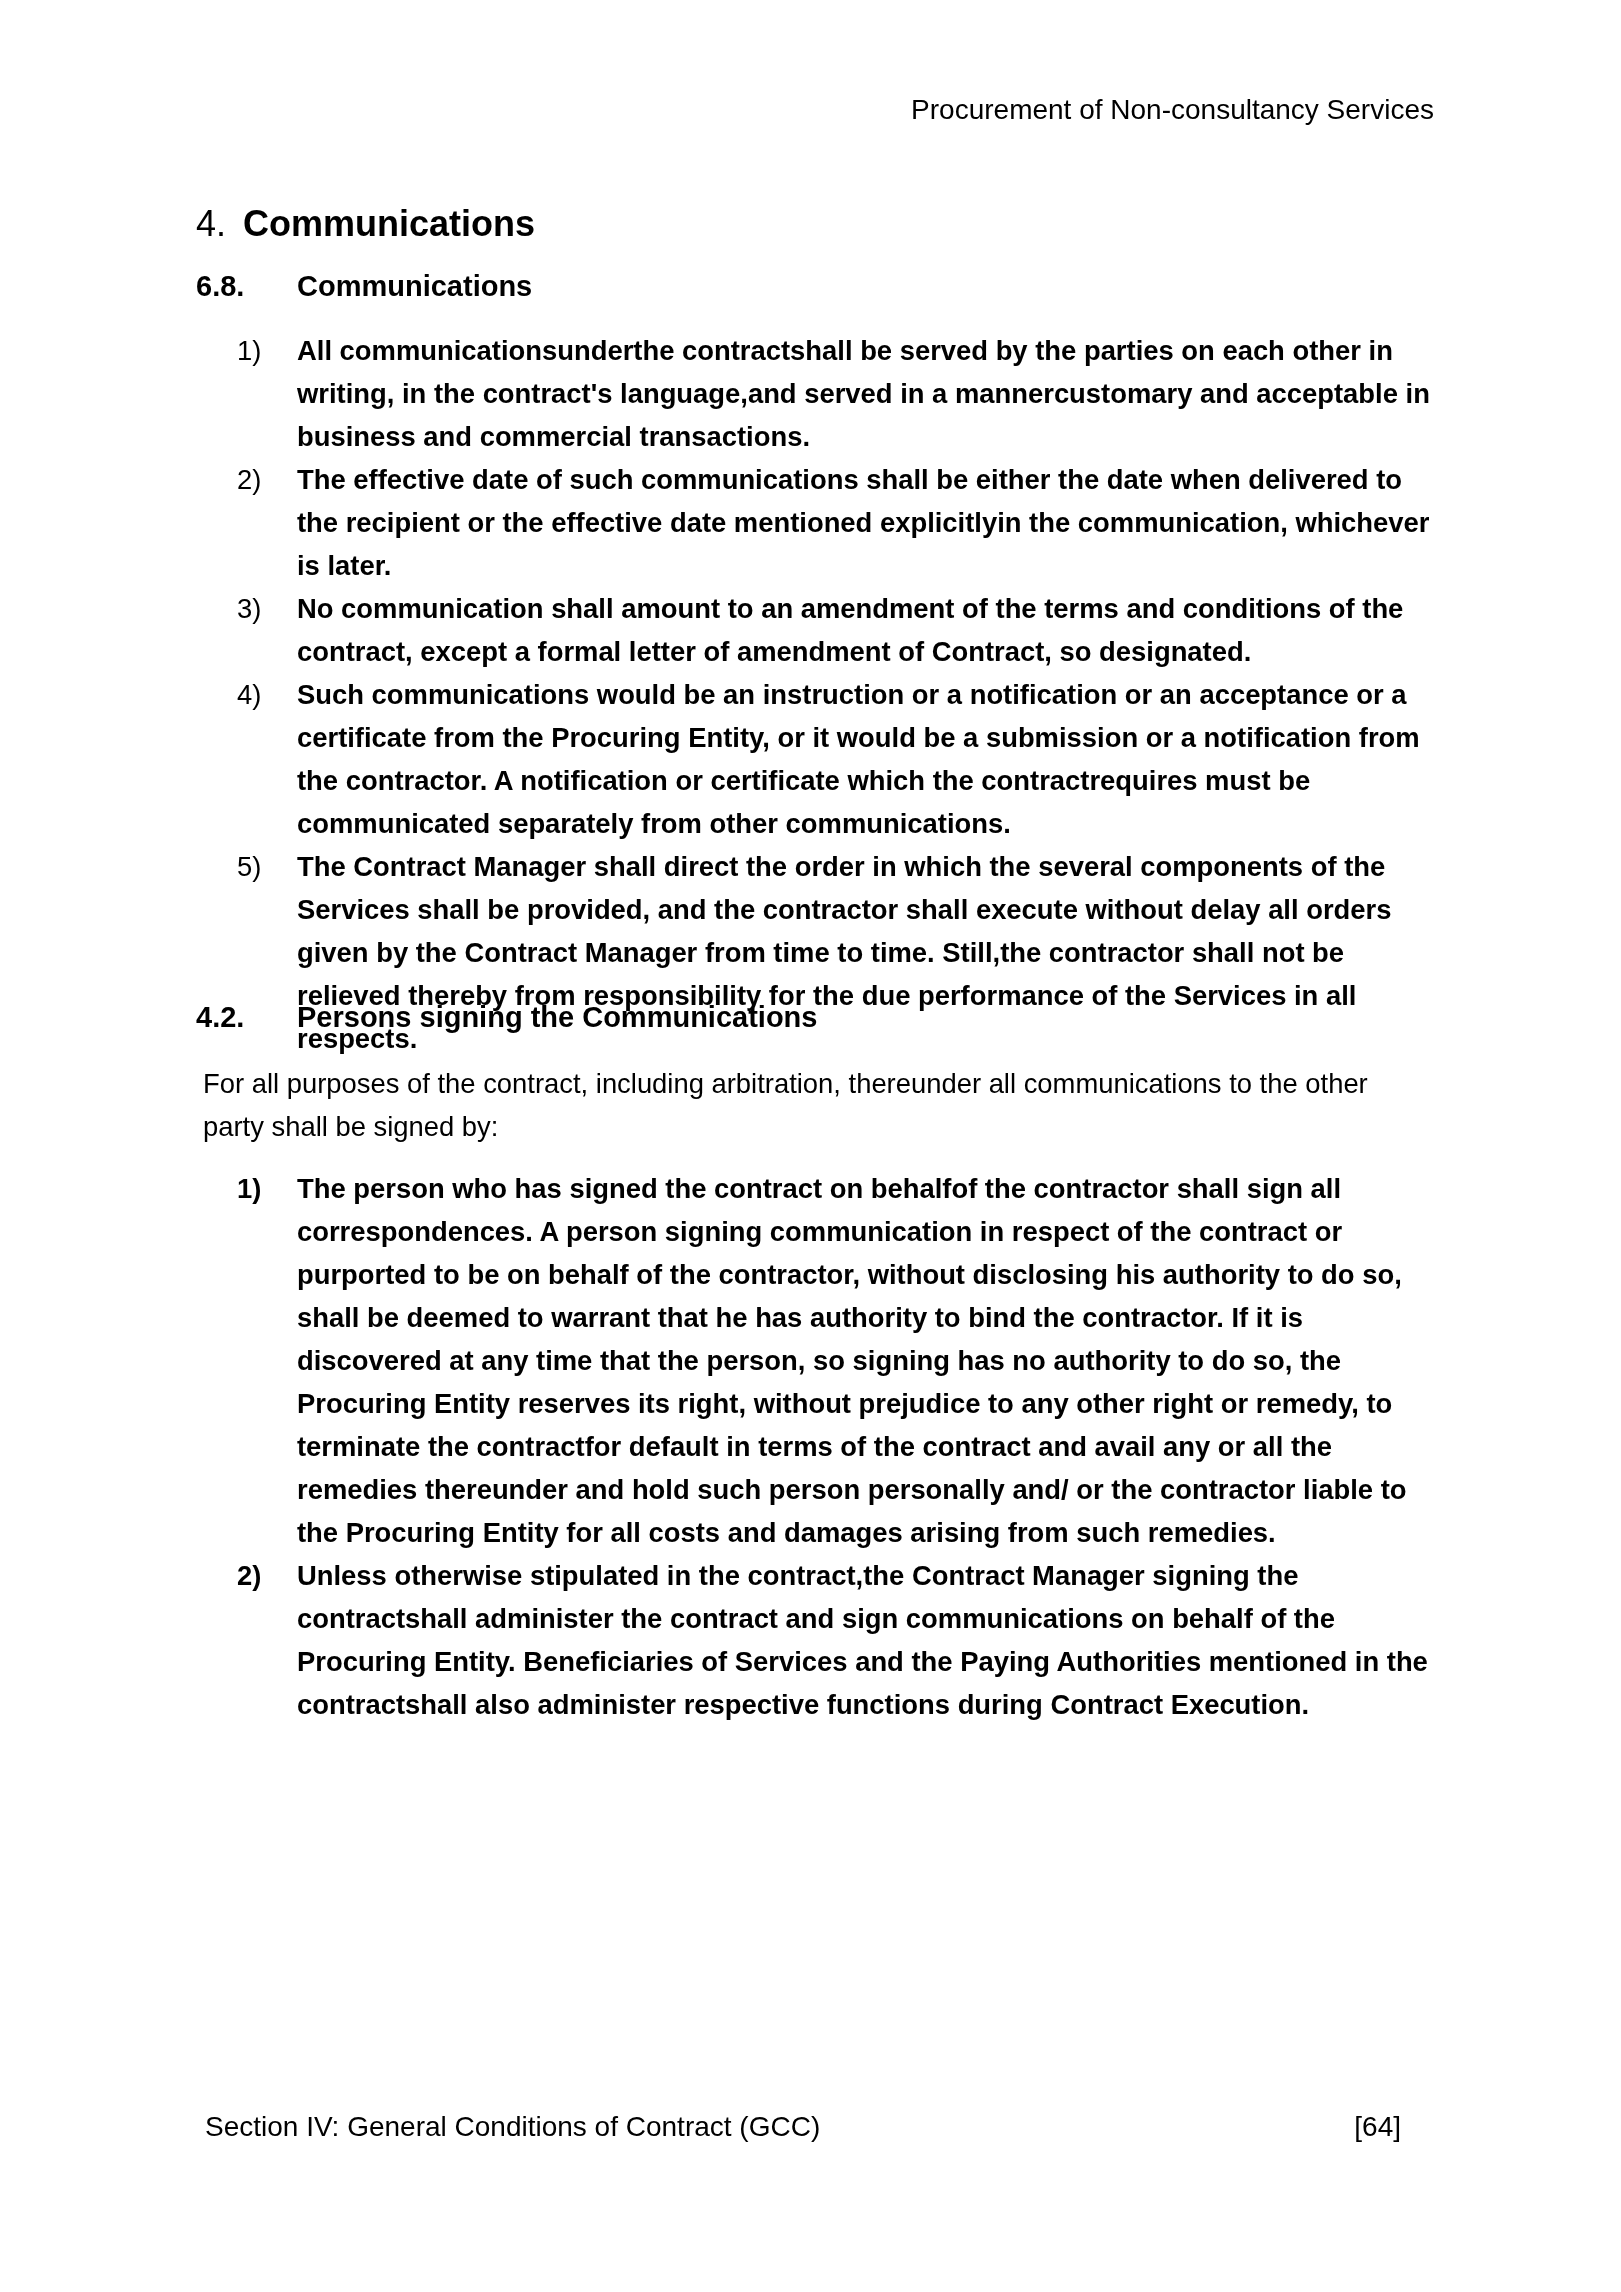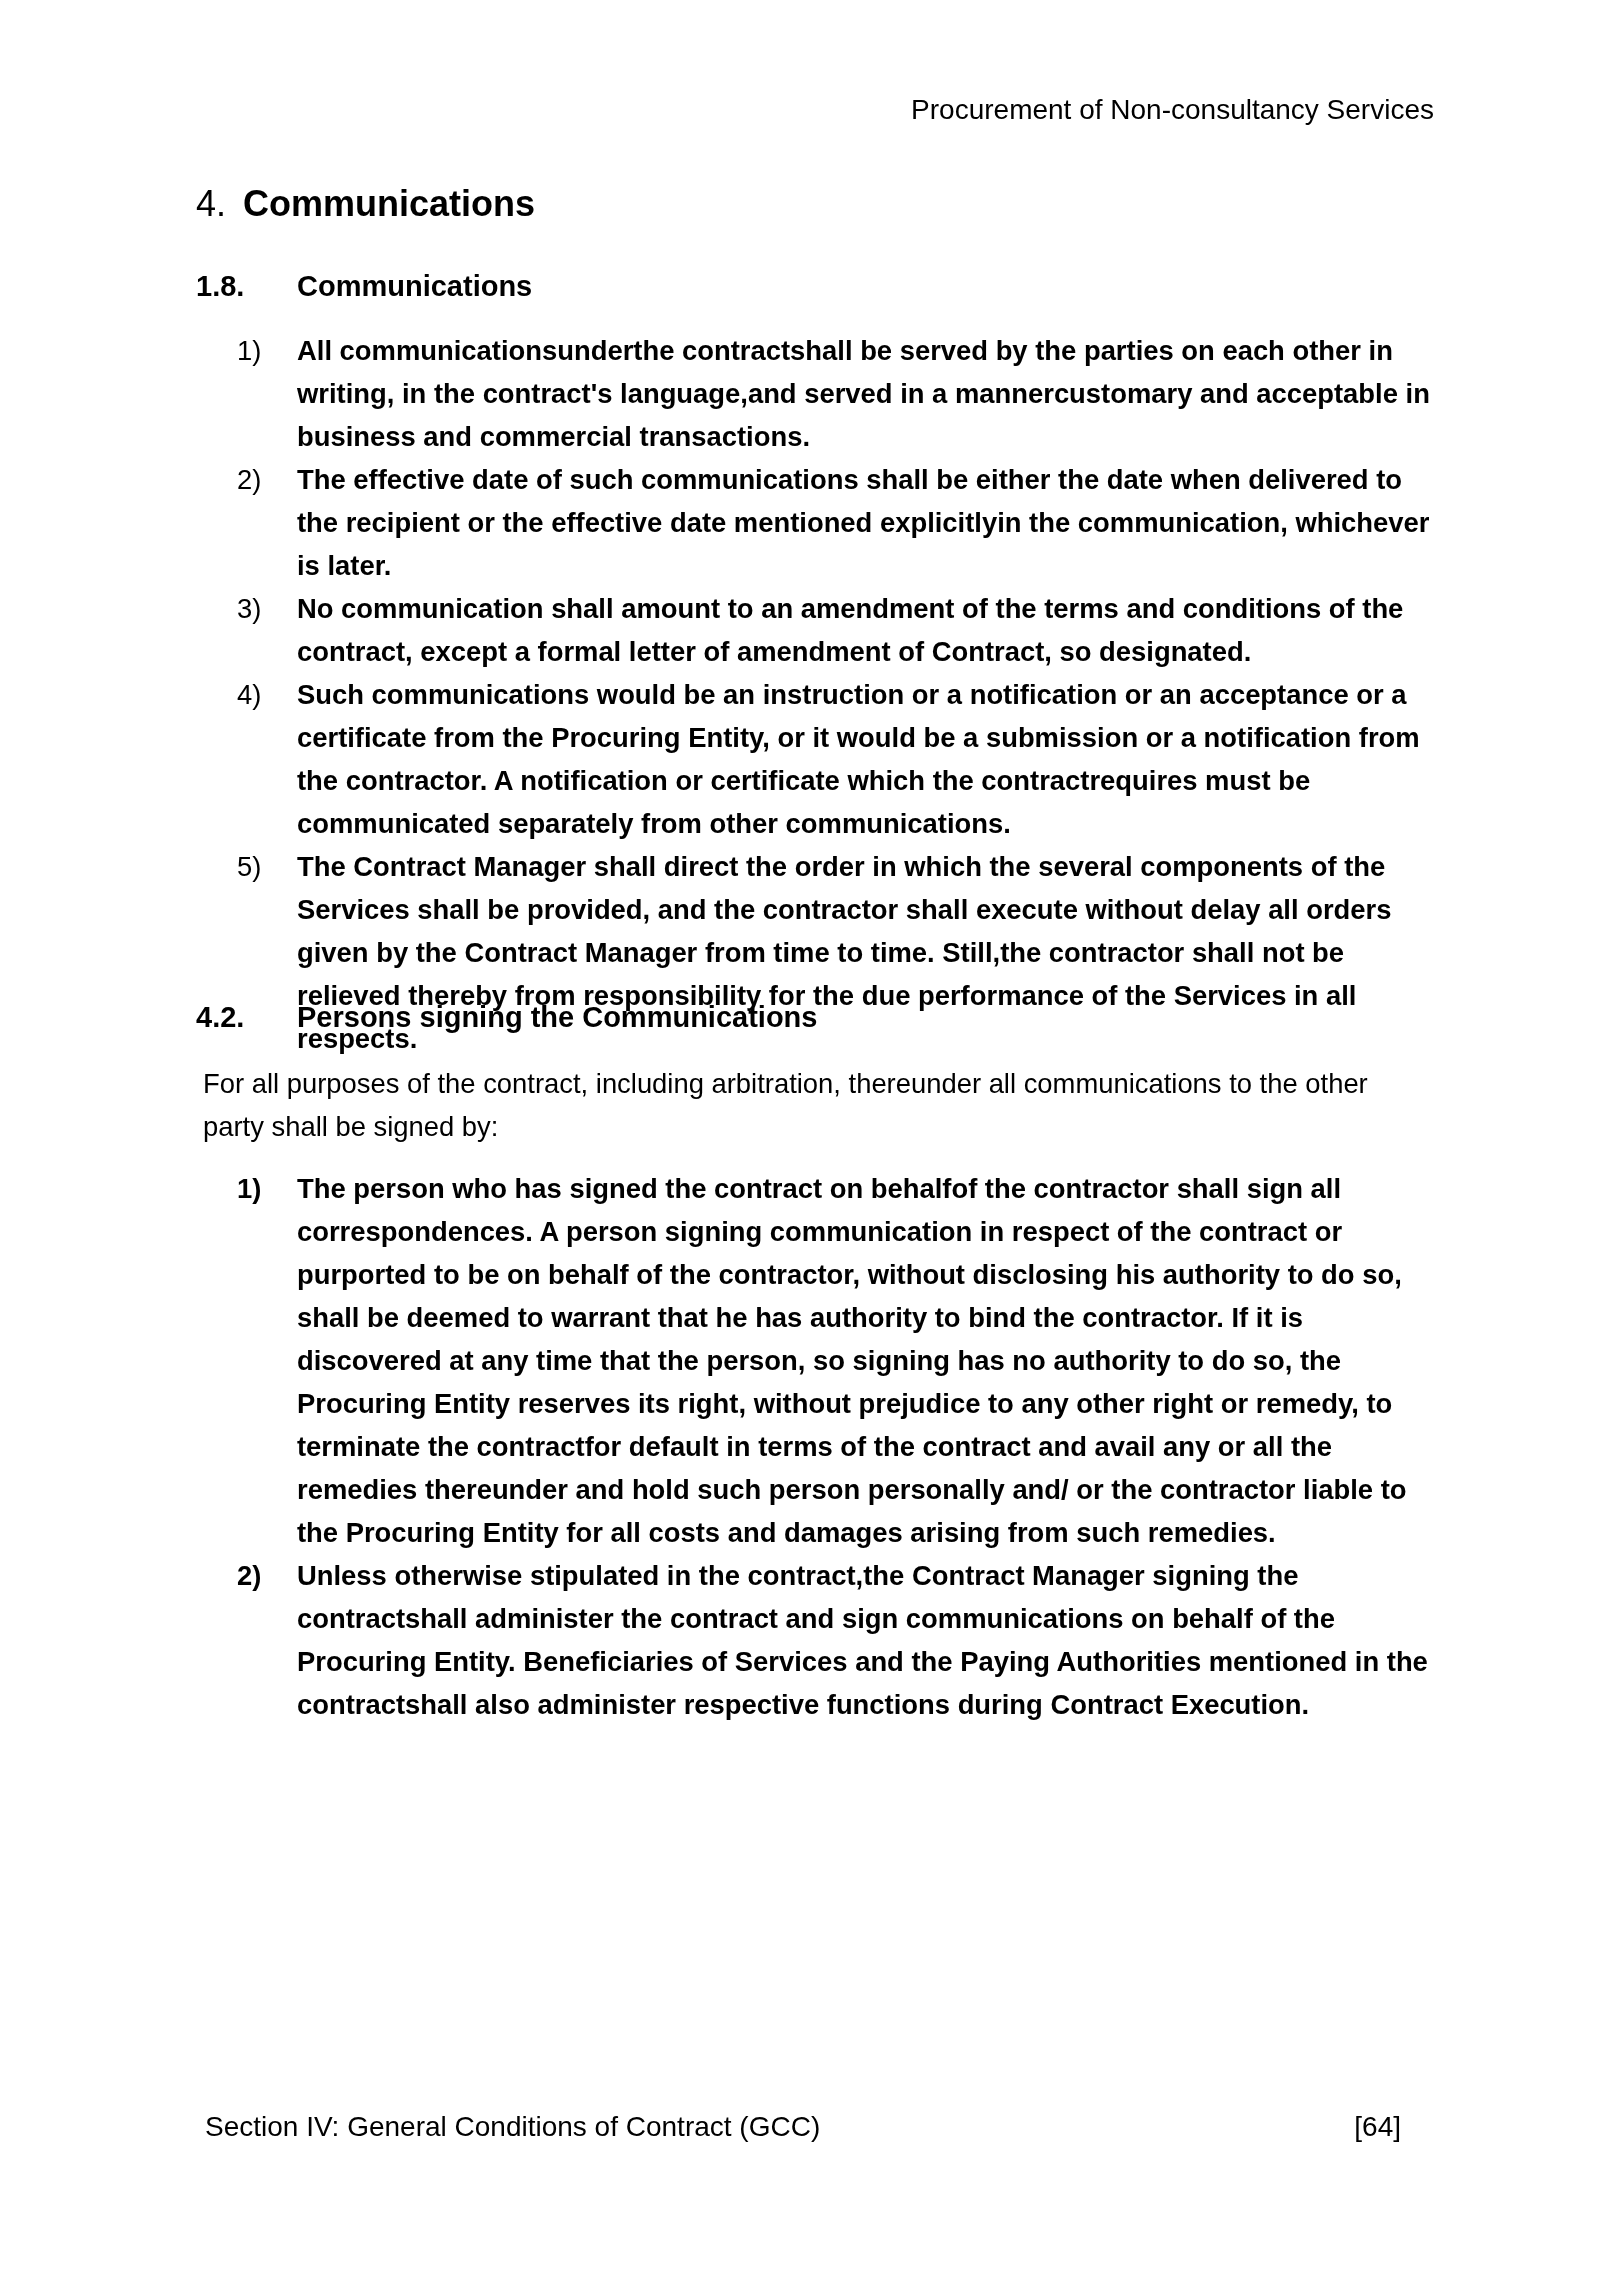--- a/index.html
+++ b/index.html
@@ -21,21 +21,21 @@
     position: absolute;
     top: 92px;
     left: 196px;
     width: 1238px;
     text-align: right;
     font-size: 28px;
     line-height: 35px;
   }
   .h1 {
     position: absolute;
-    top: 180px;
+    top: 200px;
     left: 196px;
     font-size: 36px;
     line-height: 47px;
     white-space: nowrap;
   }
   .h1-num { display: inline-block; width: 47px; font-weight: 400; }
   .h1-title { font-weight: 700; }
   .h2 {
     position: absolute;
     left: 196px;
@@ -91,21 +91,21 @@
 
   <div class="header">
     <span>Procurement of Non-consultancy Services</span>
   </div>
 
   <div class="h1">
     <span class="h1-num">4.</span><span class="h1-title">Communications</span>
   </div>
 
   <div class="h2 h2-41">
-    <span class="h2-num">1.8.</span><span class="h2-title">Communications</span>
+    <span class="h2-num">6.8.</span><span class="h2-title">Communications</span>
   </div>
 
   <ol class="list list-41">
     <li class="li">
       <span class="li-num">1)</span>
       <div class="li-text">All communicationsunderthe contractshall be served by the parties on each other in writing, in the contract's language,and served in a mannercustomary and acceptable in business and commercial transactions.</div>
     </li>
     <li class="li">
       <span class="li-num">2)</span>
       <div class="li-text">The effective date of such communications shall be either the date when delivered to the recipient or the effective date mentioned explicitlyin the communication, whichever is later.</div>

